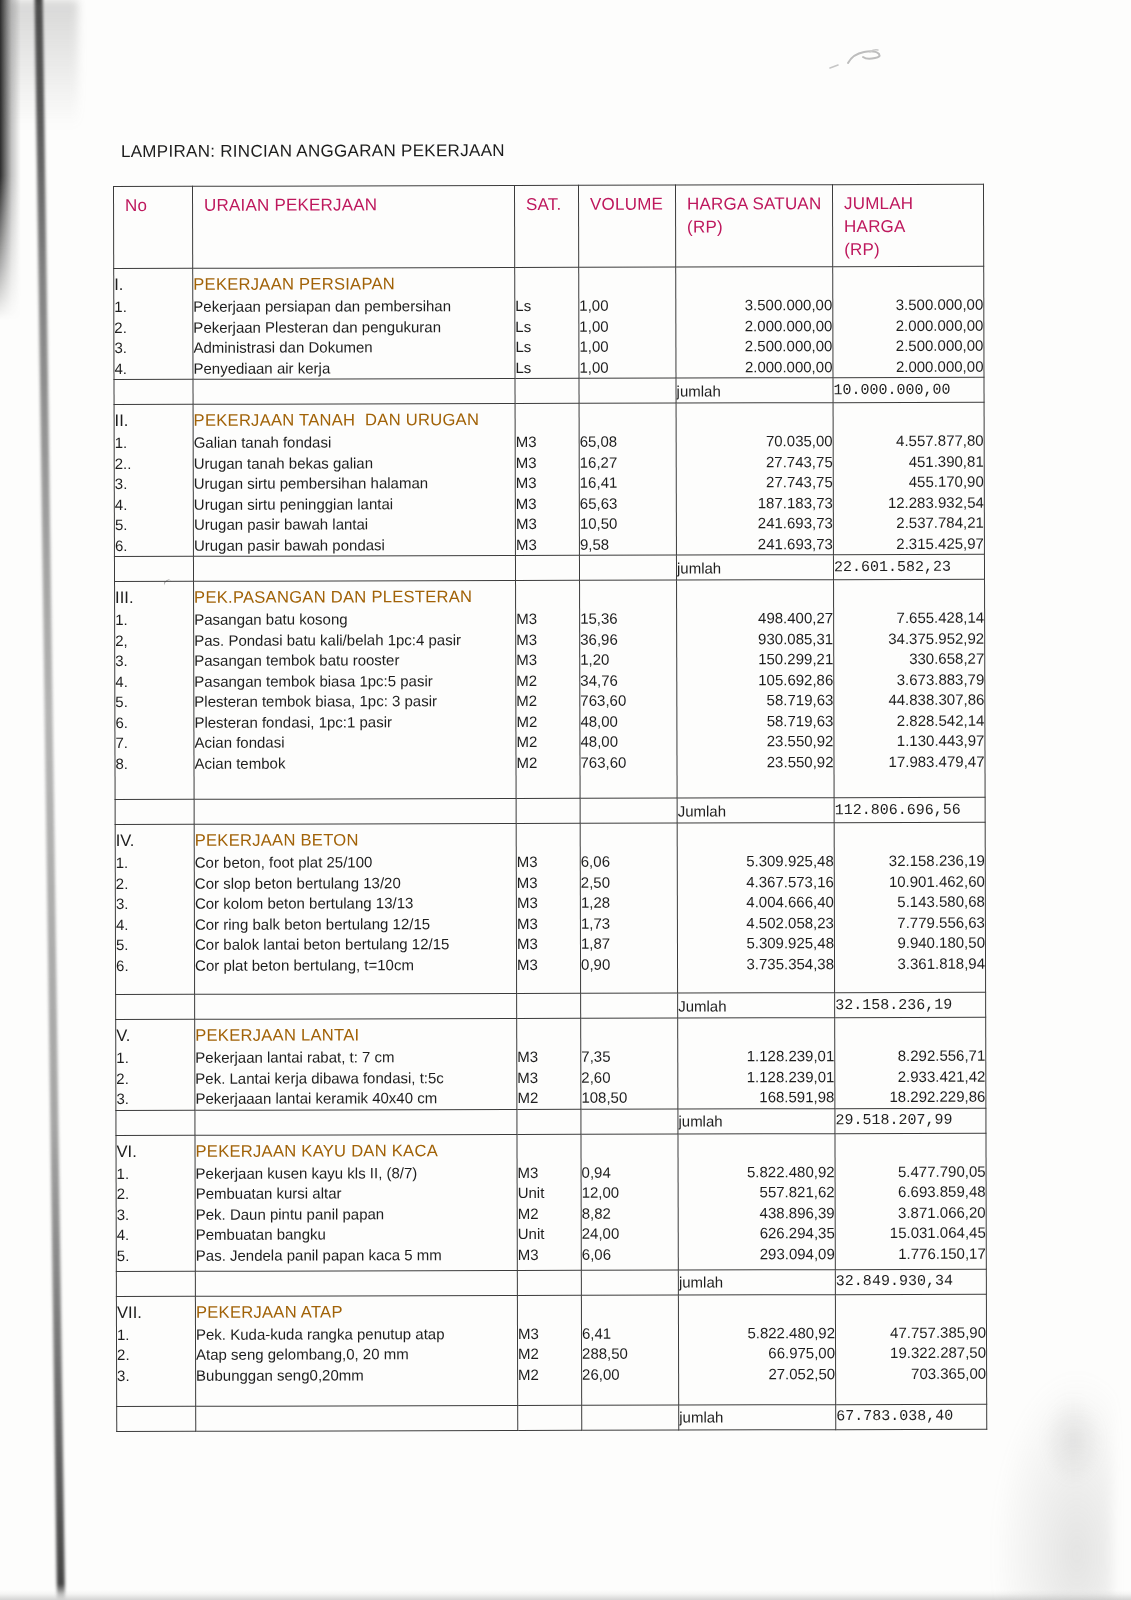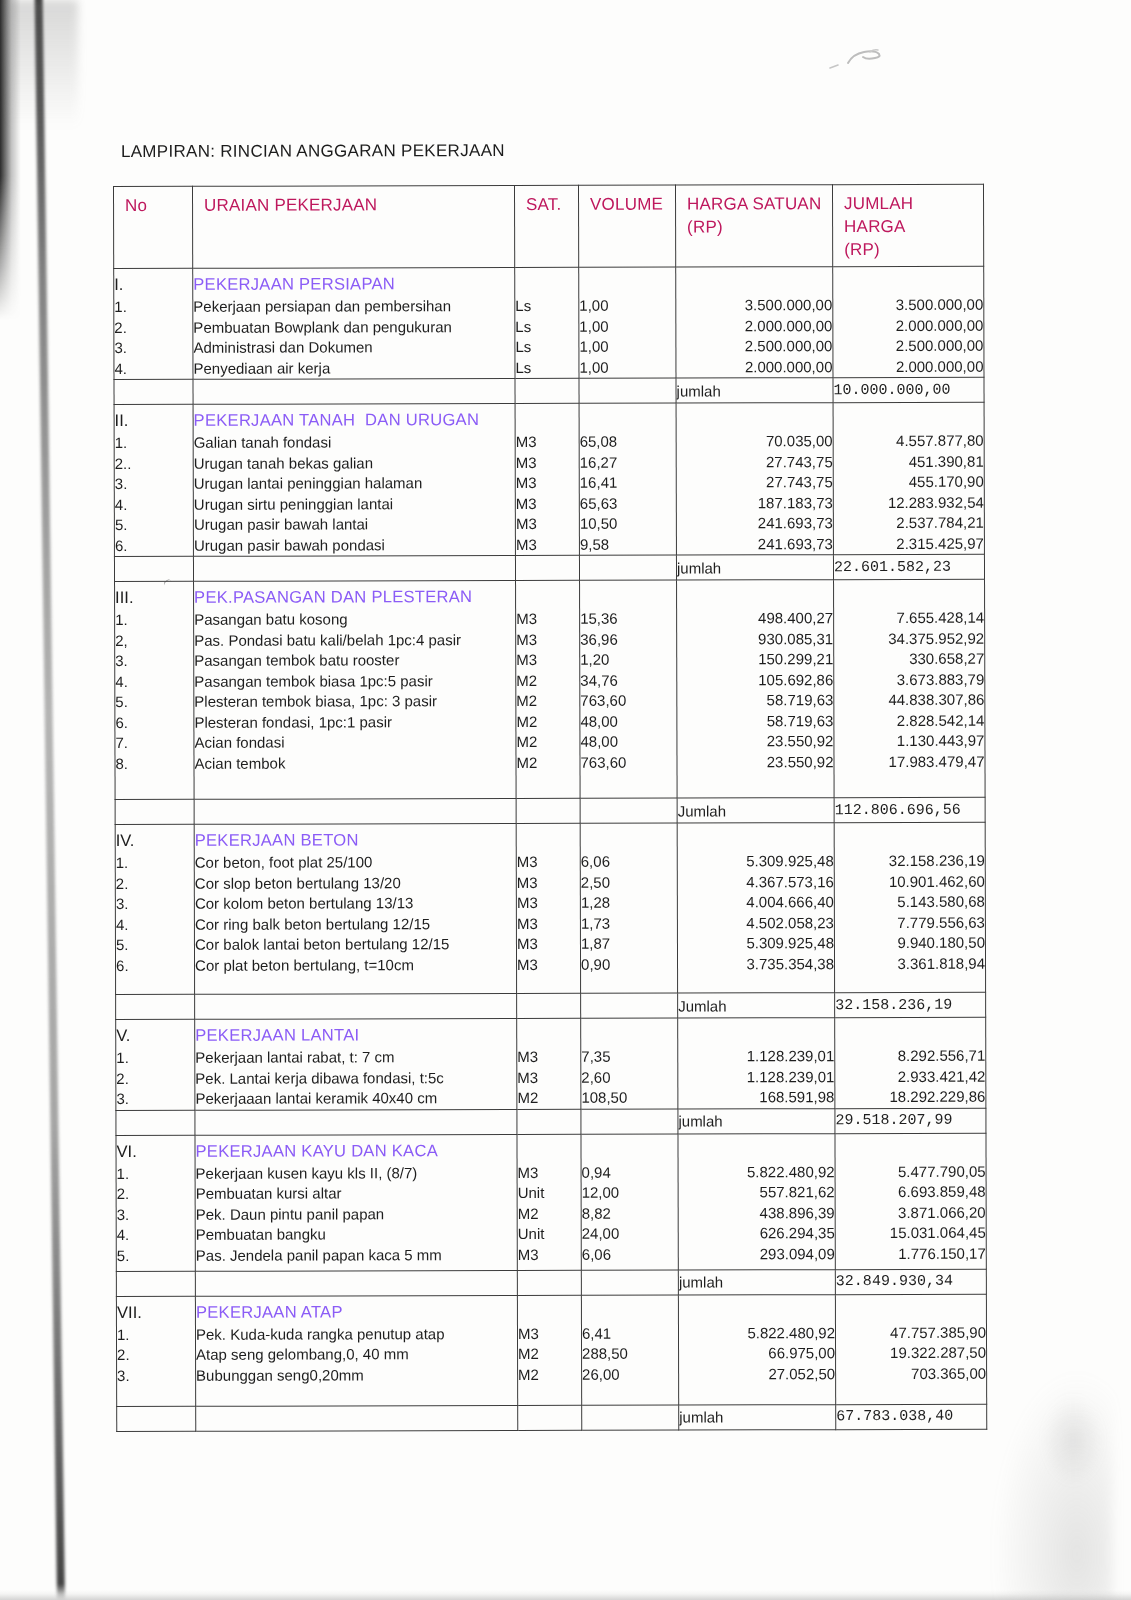--- a/index.html
+++ b/index.html
@@ -23,21 +23,21 @@
   table.budget thead th{
     height:74px; vertical-align:top; text-align:left;
     padding:7px 8px 0 11px; font-weight:normal; font-size:17px;
     line-height:23px; white-space:pre-line; letter-spacing:.2px; color:#be185d;
   }
   tr.sec-row td{ vertical-align:top; padding-top:4px; }
   tr.s0{height:106px} tr.s1{height:147px} tr.s2{height:218px}
   tr.s3{height:170px} tr.s4{height:84px}  tr.s5{height:136px} tr.s6{height:110px}
   .ln{ height:20.5px; line-height:20.5px; font-size:15px; white-space:pre; position:relative;}
   .tl{ height:24px; line-height:24px; }
-  .sec-title{ font-size:16.6px; letter-spacing:.25px; color:#8b5cf6;}
+  .sec-title{ font-size:16.6px; letter-spacing:.25px; color:#a16207;}
   .sec-no{ font-size:16.6px; }
   td.c-no{ padding-left:12px; }
   td.c-ur{ padding-left:10px; }
   td.c-sat{ padding-left:9px;margin-top:14px; }
   td.c-vol{ text-align:left; padding-right:40px; }
   td.c-hs{ text-align:right; padding-right:40px; }
   td.c-jh{ text-align:right; padding-right:23px; }
   tr.sum-row{ height:25px; }
   tr.sum-row td{ font-size:15px; vertical-align:middle; }
   td.sum-label{ padding-left:12px; }
@@ -121,21 +121,21 @@
             <td class="c-no">
               <div class="ln tl sec-no">I.</div>
               <div class="ln">1.</div>
               <div class="ln">2.</div>
               <div class="ln">3.</div>
               <div class="ln">4.</div>
             </td>
             <td class="c-ur">
               <div class="ln tl sec-title">PEKERJAAN PERSIAPAN</div>
               <div class="ln">Pekerjaan persiapan dan pembersihan</div>
-              <div class="ln">Pembuatan Bowplank dan pengukuran</div>
+              <div class="ln">Pekerjaan Plesteran dan pengukuran</div>
               <div class="ln">Administrasi dan Dokumen</div>
               <div class="ln">Penyediaan air kerja</div>
             </td>
             <td class="c-sat">
               <div class="ln tl"></div>
               <div class="ln">Ls</div>
               <div class="ln">Ls</div>
               <div class="ln">Ls</div>
               <div class="ln">Ls</div>
             </td>
@@ -176,21 +176,21 @@
               <div class="ln">2..</div>
               <div class="ln">3.</div>
               <div class="ln">4.</div>
               <div class="ln">5.</div>
               <div class="ln">6.</div>
             </td>
             <td class="c-ur">
               <div class="ln tl sec-title">PEKERJAAN TANAH  DAN URUGAN</div>
               <div class="ln">Galian tanah fondasi</div>
               <div class="ln">Urugan tanah bekas galian</div>
-              <div class="ln">Urugan lantai peninggian halaman</div>
+              <div class="ln">Urugan sirtu pembersihan halaman</div>
               <div class="ln">Urugan sirtu peninggian lantai</div>
               <div class="ln">Urugan pasir bawah lantai</div>
               <div class="ln">Urugan pasir bawah pondasi</div>
             </td>
             <td class="c-sat">
               <div class="ln tl"></div>
               <div class="ln">M3</div>
               <div class="ln">M3</div>
               <div class="ln">M3</div>
               <div class="ln">M3</div>
@@ -480,21 +480,21 @@
           <tr class="sec-row s6">
             <td class="c-no">
               <div class="ln tl sec-no">VII.</div>
               <div class="ln">1.</div>
               <div class="ln">2.</div>
               <div class="ln">3.</div>
             </td>
             <td class="c-ur">
               <div class="ln tl sec-title">PEKERJAAN ATAP</div>
               <div class="ln">Pek. Kuda-kuda rangka penutup atap</div>
-              <div class="ln">Atap seng gelombang,0, 40 mm</div>
+              <div class="ln">Atap seng gelombang,0, 20 mm</div>
               <div class="ln">Bubunggan seng0,20mm</div>
             </td>
             <td class="c-sat">
               <div class="ln tl"></div>
               <div class="ln">M3</div>
               <div class="ln">M2</div>
               <div class="ln">M2</div>
             </td>
             <td class="c-vol">
               <div class="ln tl"></div>

